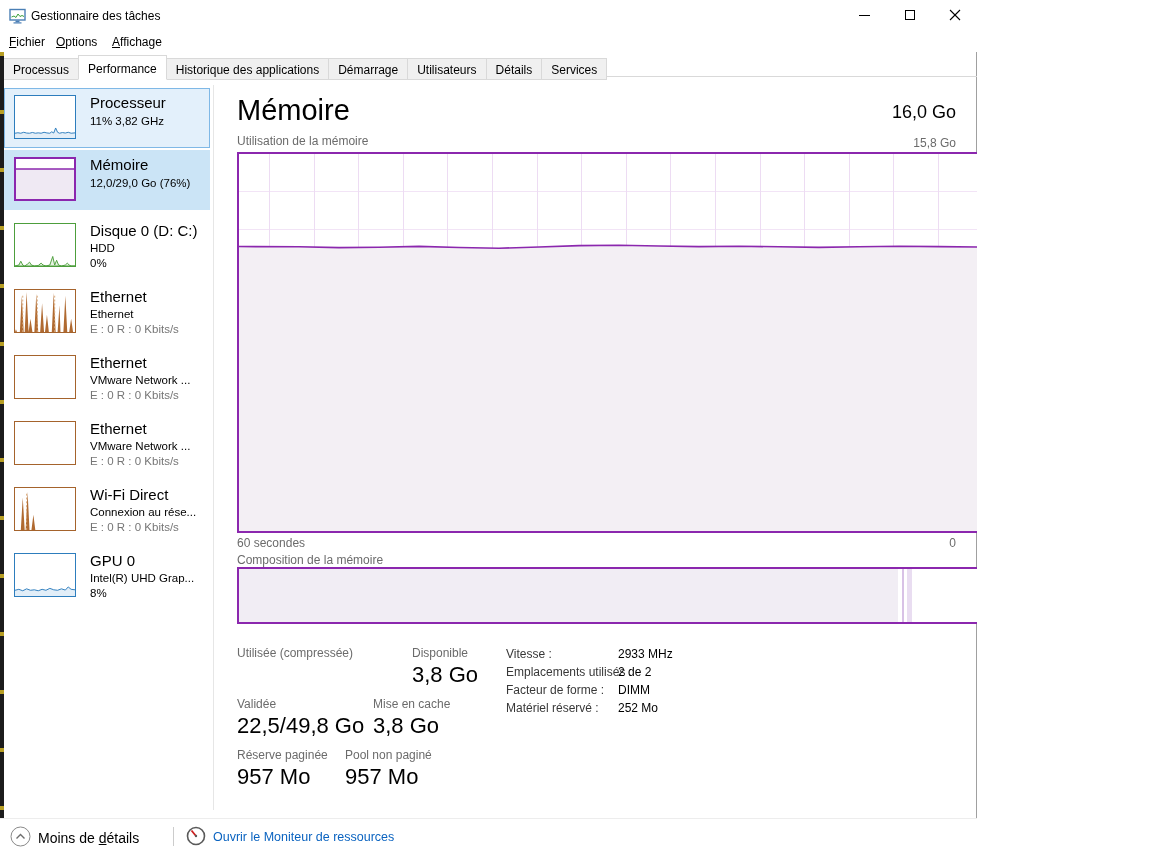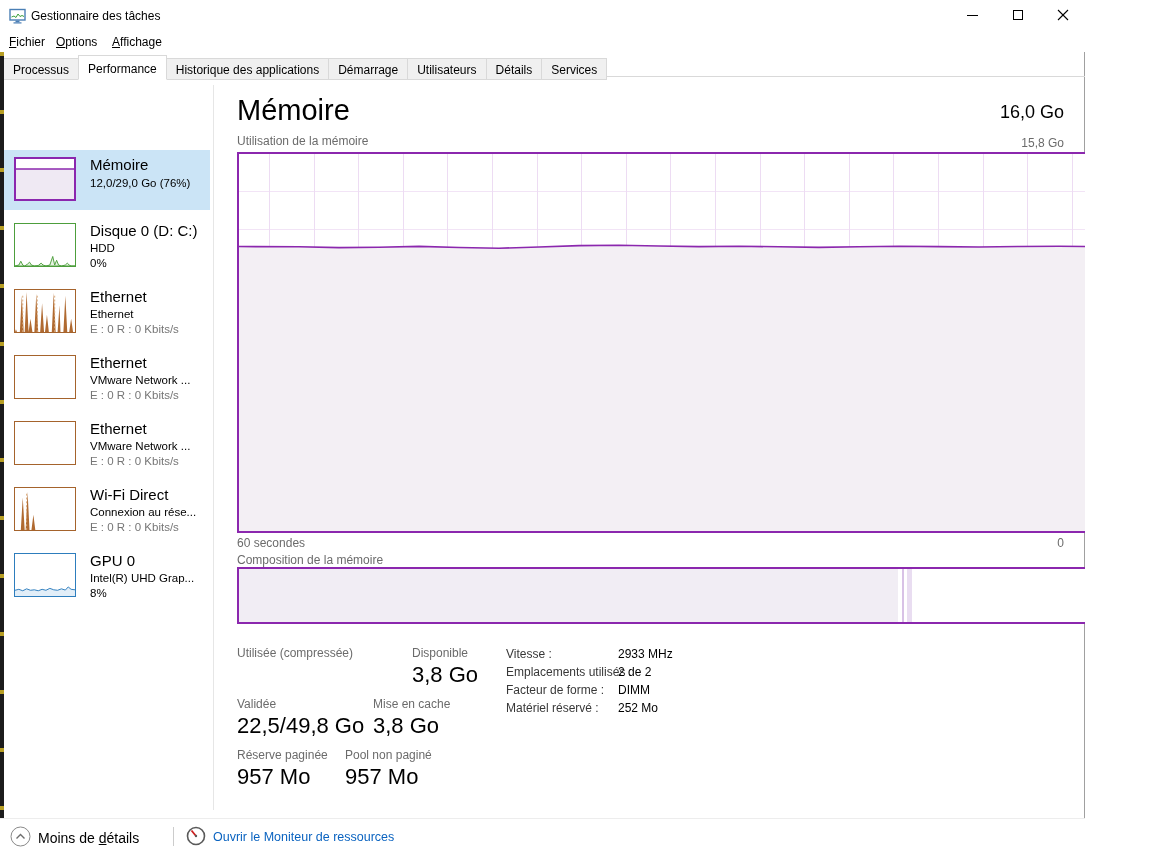--- a/index.html
+++ b/index.html
@@ -1,18 +1,18 @@
 <!DOCTYPE html>
 <html><head>
 <meta charset="utf-8">
 <style>
   * { box-sizing: border-box; margin: 0; padding: 0; }
   html,body { background:#fff; }
   body { font-family: "Liberation Sans", sans-serif; color:#000; }
-  .window { position:relative; width:1085px; height:860px; background:#fff; overflow:hidden;
+  .window { position:relative; width:977px; height:860px; background:#fff; overflow:hidden;
             box-shadow: inset 0 0 0 1px #a0a0a0; }
 
   
   .titlebar { position:absolute; left:0; top:0; width:100%; height:30px; background:#fff; }
   .app-icon { position:absolute; left:9px; top:7px; width:17px; height:17px; }
   .title-text { position:absolute; left:31px; top:9px; font-size:12px; }
   .win-btn { position:absolute; top:1px; width:45px; height:28px; display:flex; align-items:center; justify-content:center; cursor:default; }
   .btn-min { right:90px; } .btn-max { right:45px; } .btn-close { right:0; }
   .glyph-min { width:11px; height:0; border-top:1px solid #000; }
   .glyph-max { width:10px; height:10px; border:1px solid #000; }
@@ -120,20 +120,30 @@
     <div class="tab">Historique des applications</div>
     <div class="tab">Démarrage</div>
     <div class="tab">Utilisateurs</div>
     <div class="tab">Détails</div>
     <div class="tab">Services</div>
   </div>
 
   <div class="edge-strip"></div>
   <div class="sidebar-divider"></div>
 
+  <div class="side-item focused two-line" style="top:88px;">
+    <div class="thumb" style="border:1px solid #2d7dbd;">
+      <svg viewBox="0 0 62 44" preserveAspectRatio="none">
+        <polygon points="0,39 3,38.5 6,39 9,38 12,38.8 15,39 18,38.2 21,39 24,38.6 27,39 30,38 33,38.7 36,39 38,37.5 40,38.8 42,33.5 44,38 46,39 49,38.3 52,38.8 55,38 58,39 62,38.6 62,44 0,44" fill="#e2eef8"></polygon>
+        <polyline points="0,39 3,38.5 6,39 9,38 12,38.8 15,39 18,38.2 21,39 24,38.6 27,39 30,38 33,38.7 36,39 38,37.5 40,38.8 42,33.5 44,38 46,39 49,38.3 52,38.8 55,38 58,39 62,38.6" fill="none" stroke="#2d7dbd" stroke-width="1"></polyline>
+      </svg>
+    </div>
+    <div class="side-t1">Processeur</div>
+    <div class="side-t2">11% 3,82 GHz</div>
+  </div>
 
   <div class="side-item selected two-line" style="top:150px;">
     <div class="thumb" style="border:2px solid #8b27ae;">
       <svg viewBox="0 0 62 44" preserveAspectRatio="none">
         <rect x="0" y="11" width="62" height="33" fill="#efe9f3"></rect>
         <line x1="0" y1="11" x2="62" y2="11" stroke="#8b27ae" stroke-width="1.6"></line>
       </svg>
     </div>
     <div class="side-t1">Mémoire</div>
     <div class="side-t2">12,0/29,0 Go (76%)</div>

